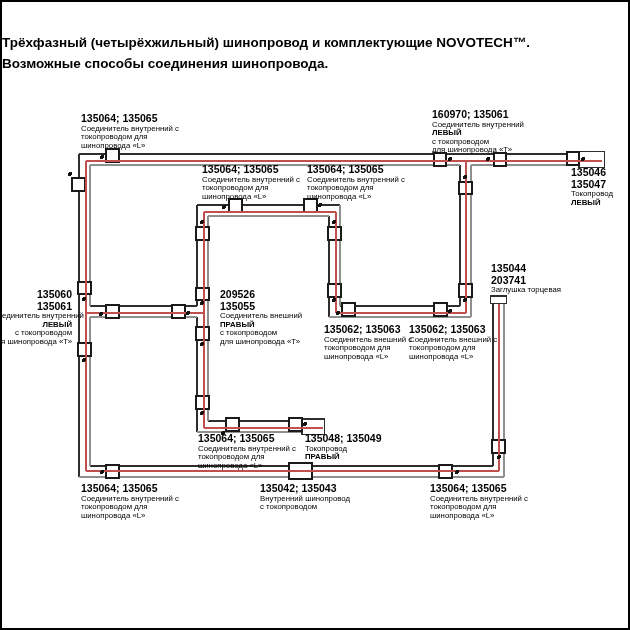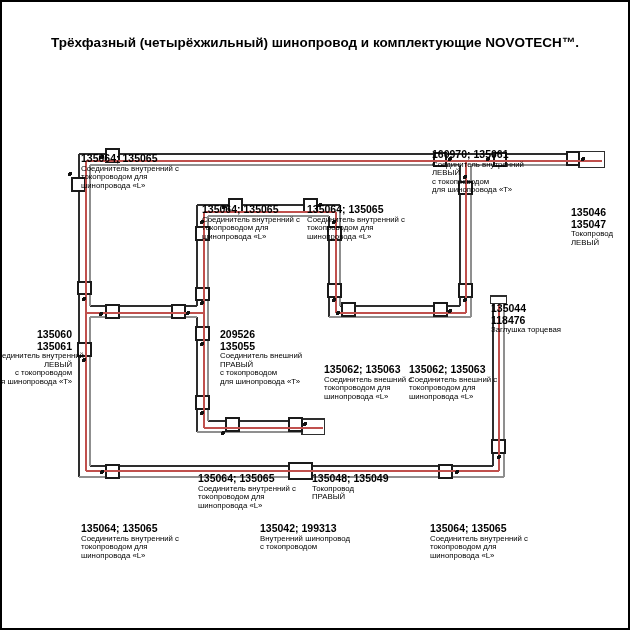--- a/index.html
+++ b/index.html
@@ -1,33 +1,34 @@
 <!DOCTYPE html>
 <html><head>
 <meta charset="utf-8">
 <style>
   html,body{margin:0;padding:0;background:#fff;}
   #page{position:relative;width:630px;height:630px;background:#fff;overflow:hidden;
         font-family:"Liberation Sans","DejaVu Sans",sans-serif;color:#000;
         box-sizing:border-box;border:2px solid #000;}
-  #title{position:absolute;left:0;top:30px;width:100%;text-align:center;
+  #title{position:absolute;left:0;top:30px;width:100%;
          font-size:13.5px;font-weight:bold;line-height:21px;}
   #diagram{position:absolute;left:0;top:0;width:630px;height:630px;}
-  .label{position:absolute;font-size:7.8px;line-height:8.5px;white-space:nowrap;margin-top:40px;}
+  .label{position:absolute;font-size:7.8px;line-height:8.5px;white-space:nowrap;}
   .label .code{font-size:10.5px;line-height:11.5px;font-weight:bold;}
-  .label .b{font-weight:normal;}
+  .label .b{font-weight:bold;}
   .r{text-align:right;}
 </style>
 </head>
 <body>
 
 <div id="page">
 
   <div id="title">
     <div>Трёхфазный (четырёхжильный) шинопровод и комплектующие NOVOTECH™.</div>
+    <div>Возможные способы соединения шинопровода.</div>
   </div>
 
   <svg id="diagram" width="630" height="630" viewBox="0 0 630 630" shape-rendering="crispEdges">
 
     <g stroke="#2e2e2e" stroke-width="1.4">
       <line x1="77" y1="152" x2="577" y2="152"></line>
       <line x1="77" y1="152" x2="77" y2="475"></line>
       <line x1="88" y1="464" x2="491" y2="464"></line>
       <line x1="88" y1="304" x2="195" y2="304"></line>
       <line x1="195" y1="203" x2="338" y2="203"></line>
@@ -199,46 +200,46 @@
 
   <div class="label" style="left:407px;top:322px">
     <div class="code">135062; 135063</div>
     <div>Соединитель внешний с</div>
     <div>токопроводом для</div>
     <div>шинопровода «L»</div>
   </div>
 
   <div class="label" style="left:489px;top:261px">
     <div class="code">135044</div>
-    <div class="code">118476</div>
+    <div class="code">203741</div>
     <div>Заглушка торцевая</div>
   </div>
 
   <div class="label" style="left:196px;top:431px">
     <div class="code">135064; 135065</div>
     <div>Соединитель внутренний с</div>
     <div>токопроводом для</div>
     <div>шинопровода «L»</div>
   </div>
 
-  <div class="label" style="left:310px;top:431px">
+  <div class="label" style="left:303px;top:431px">
     <div class="code">135048; 135049</div>
     <div>Токопровод</div>
     <div class="b">ПРАВЫЙ</div>
   </div>
 
   <div class="label" style="left:79px;top:481px">
     <div class="code">135064; 135065</div>
     <div>Соединитель внутренний с</div>
     <div>токопроводом для</div>
     <div>шинопровода «L»</div>
   </div>
 
   <div class="label" style="left:258px;top:481px">
-    <div class="code">135042; 199313</div>
+    <div class="code">135042; 135043</div>
     <div>Внутренний шинопровод</div>
     <div>с токопроводом</div>
   </div>
 
   <div class="label" style="left:428px;top:481px">
     <div class="code">135064; 135065</div>
     <div>Соединитель внутренний с</div>
     <div>токопроводом для</div>
     <div>шинопровода «L»</div>
   </div>

